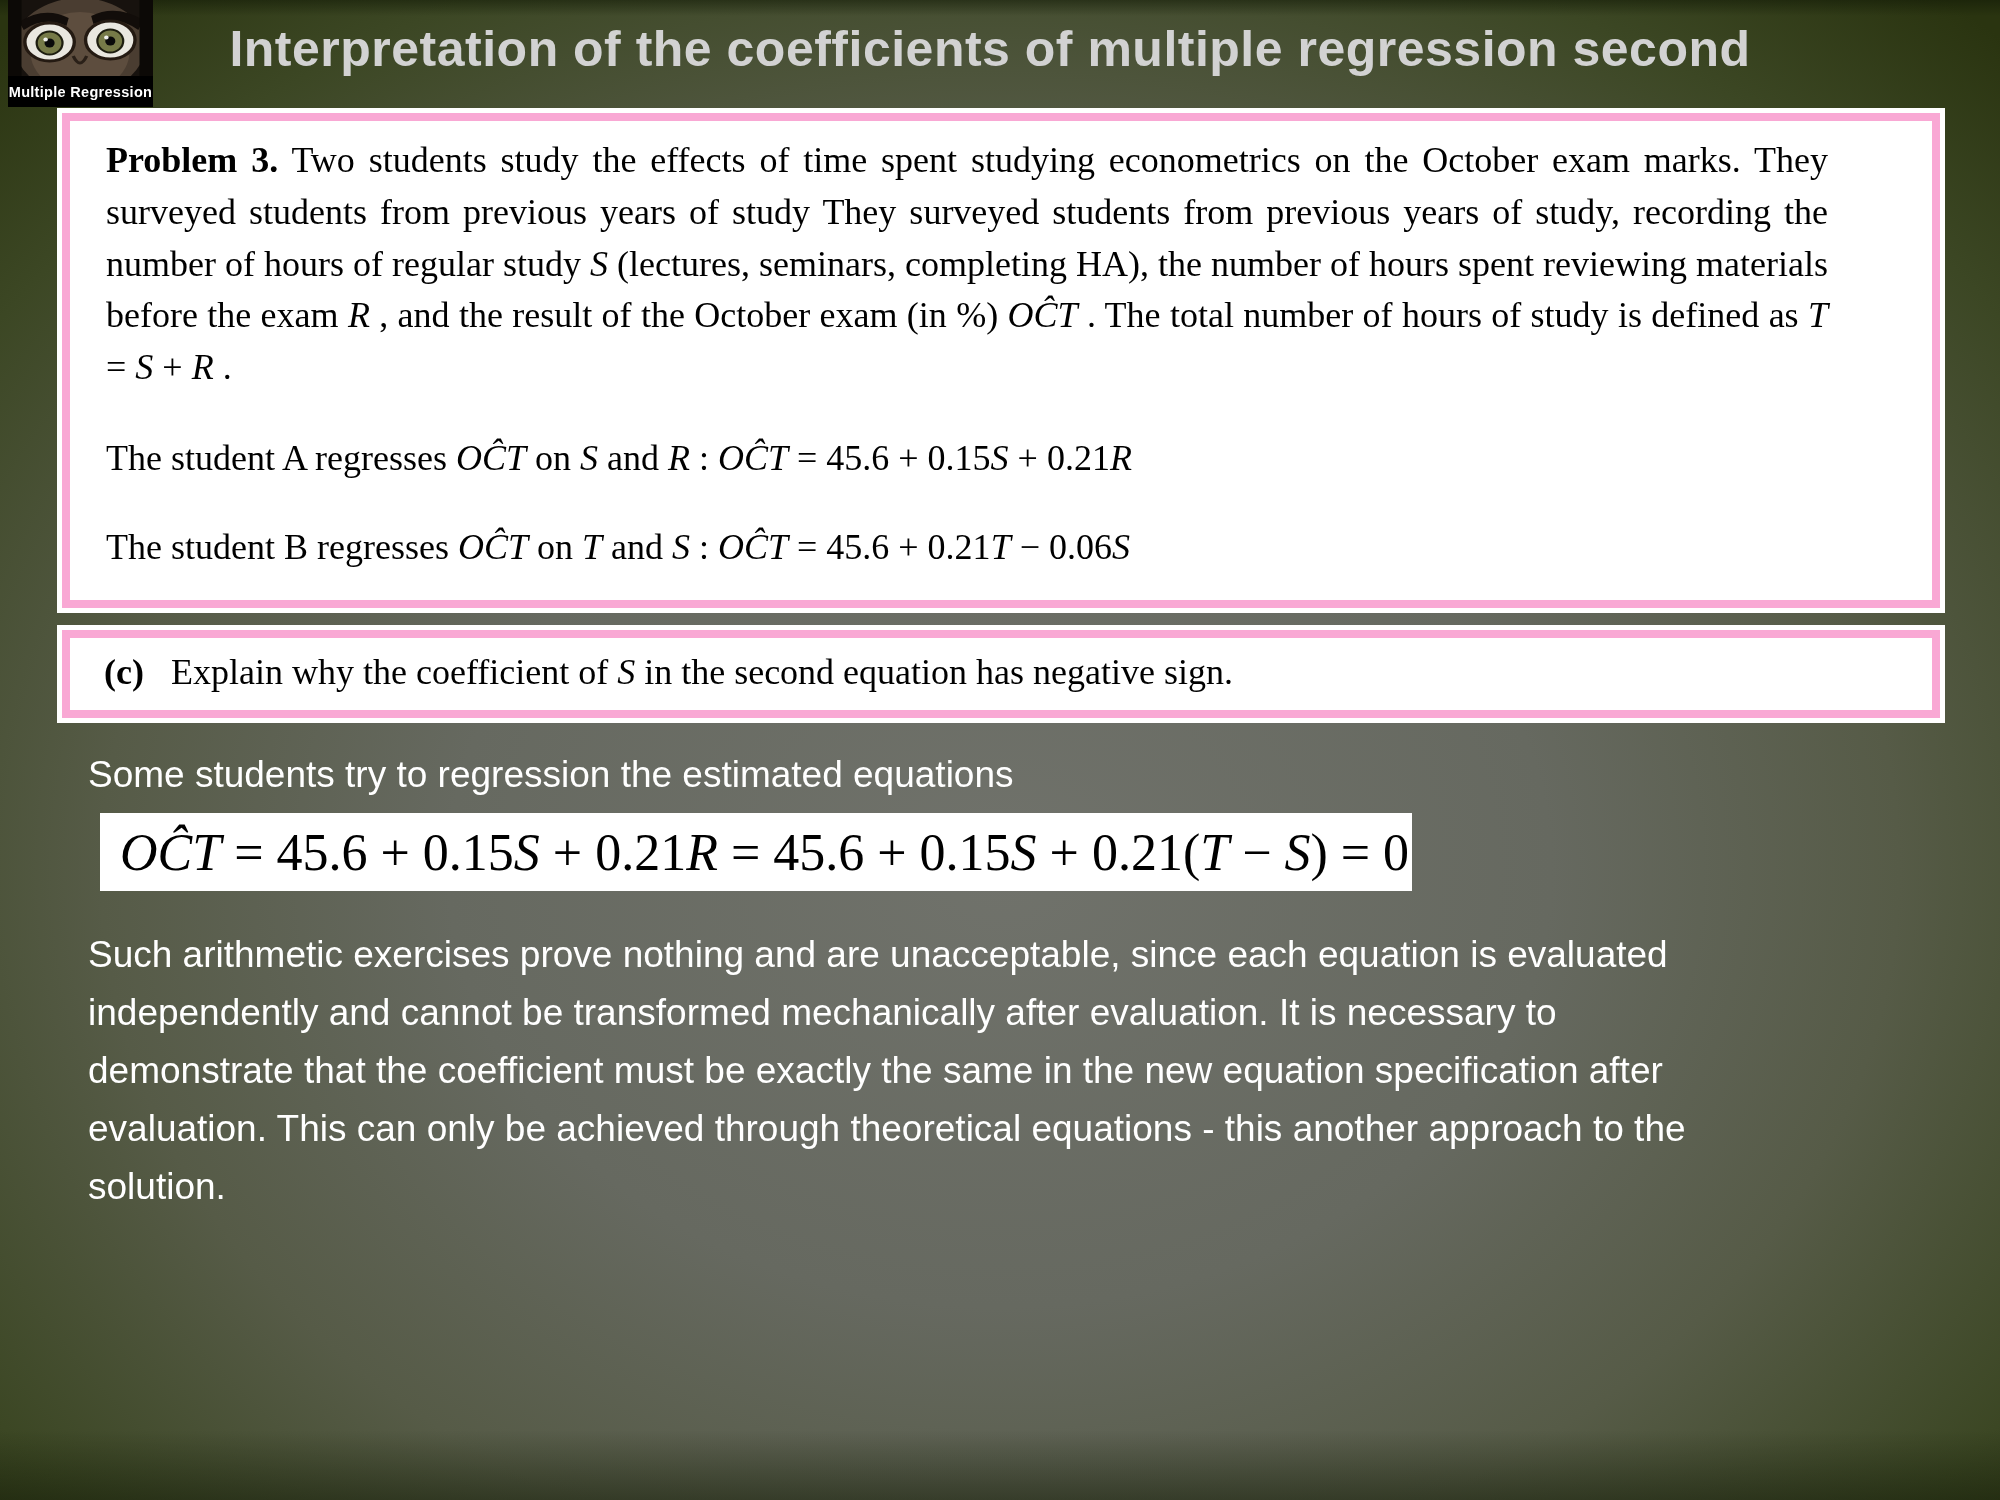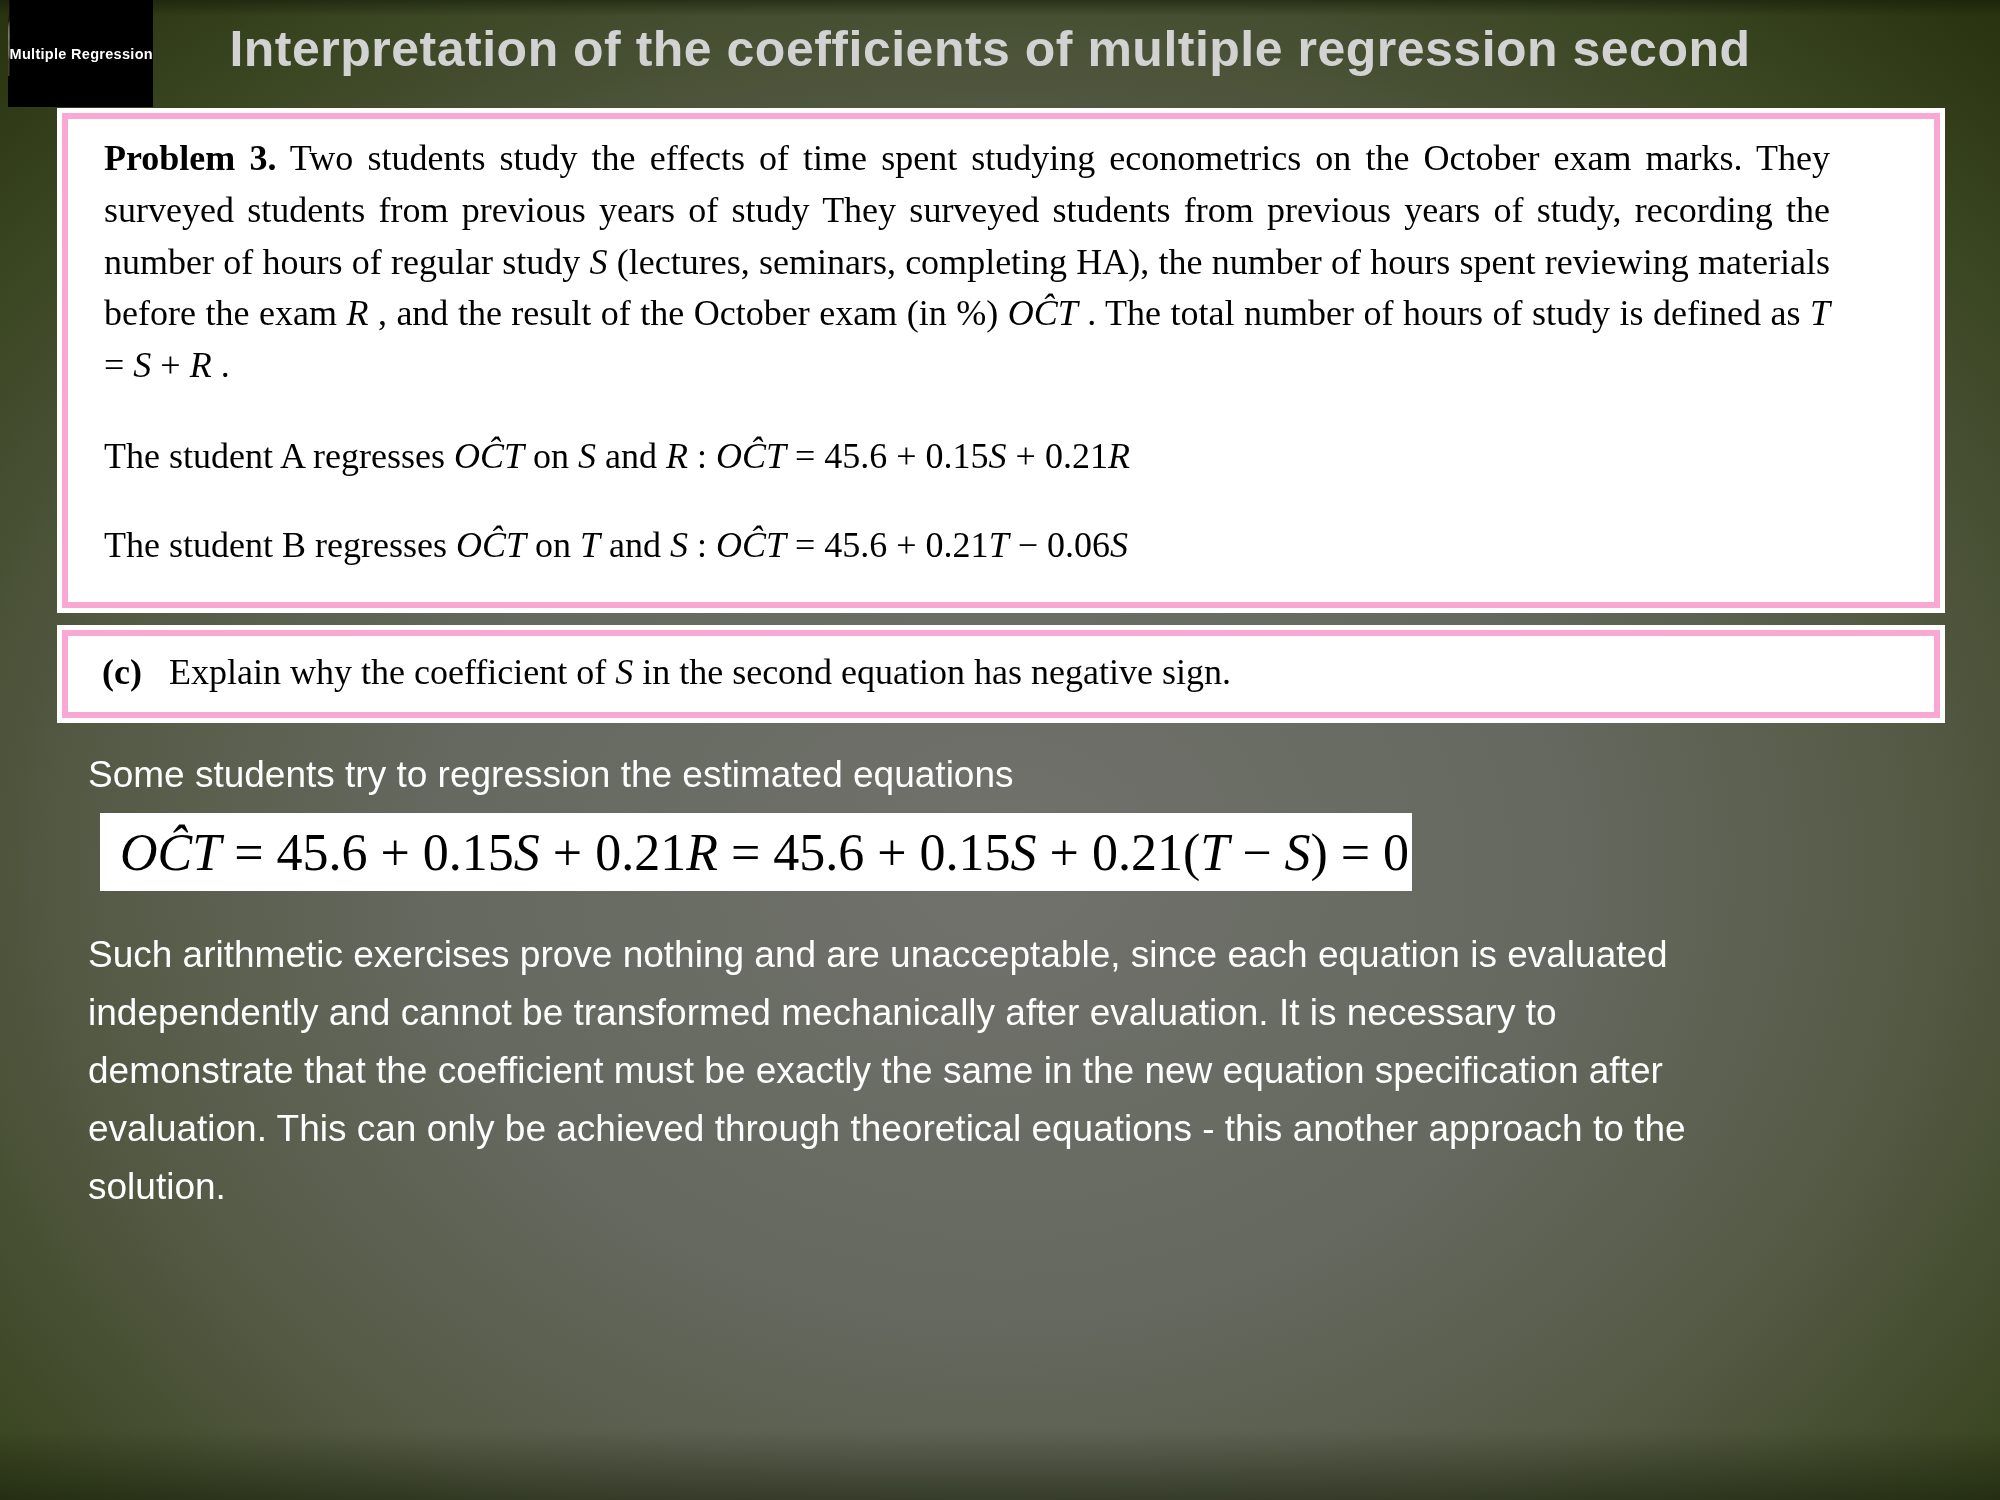--- a/index.html
+++ b/index.html
@@ -11,38 +11,38 @@
     background:
       linear-gradient(to bottom, rgba(18,26,6,.55) 0px, rgba(18,26,6,0) 16px),
       linear-gradient(to top, rgba(18,26,6,.5) 0px, rgba(18,26,6,0) 70px),
       radial-gradient(ellipse 1450px 1150px at 50% 58%,
         #70726b 0%, #666960 38%, #565b47 62%, #3c4724 84%, #2a3410 100%);
   }
 
   
   .logo {
     position:absolute; left:8px; top:0; width:145px; height:107px;
-    background:#000; display:flex; flex-direction:row;
+    background:#000; display:flex; flex-direction:column;
   }
   .logo-photo { width:100%; height:76px; display:block; }
   .logo-caption {
     flex:1; display:flex; align-items:center; justify-content:center;
     color:#fff; font-weight:bold; font-size:14.5px; letter-spacing:.3px;
     background:#000; white-space:nowrap;
   }
   .slide-title {
     position:absolute; left:90px; right:110px; top:20px;
     text-align:center; color:#d2d2d2; font-weight:bold; font-size:50px;
     letter-spacing:.5px;
   }
 
   
   .red-box {
     position:absolute; background:#fff;
-    border:6px solid #f9a8d4;
+    border:8px solid #f9a8d4;
     box-shadow:0 0 0 5px #ffffff;
     color:#000;
     font-family:"Liberation Serif", serif;
   }
   .problem-box {
     left:62px; top:113px; width:1878px; height:495px;
     padding:14px 104px 10px 36px;
     font-size:36px;
     overflow:hidden;
   }

